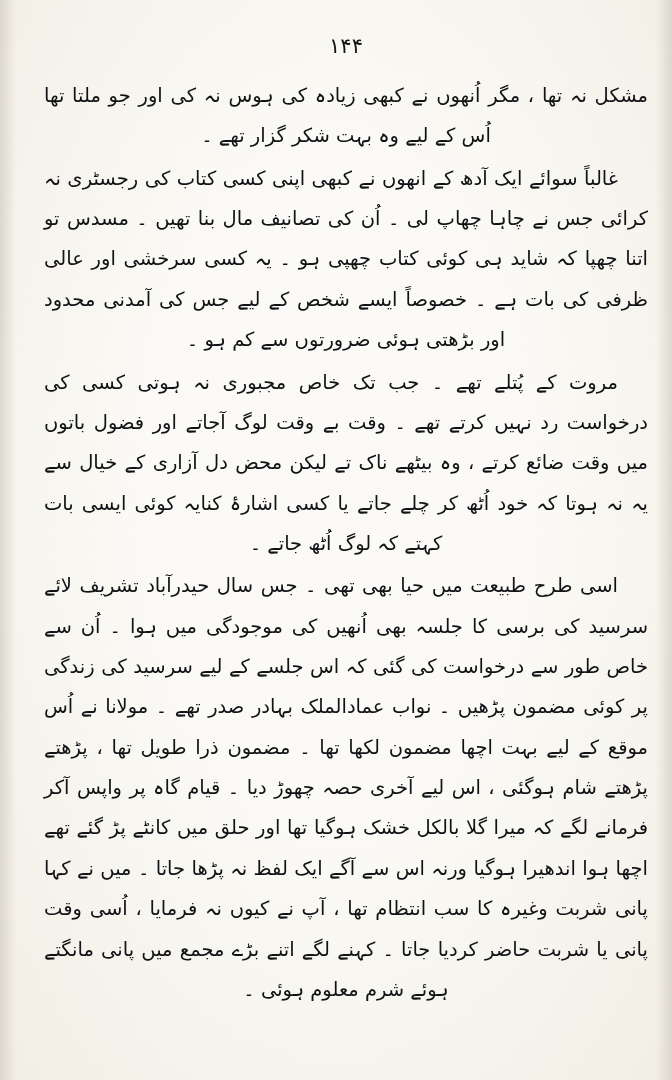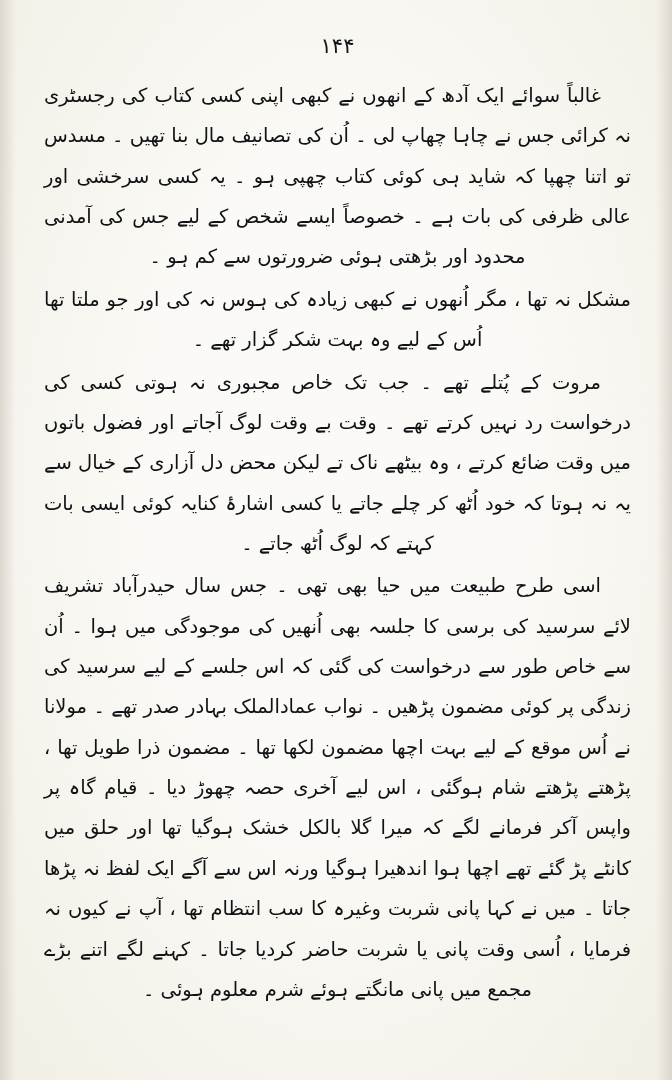--- a/index.html
+++ b/index.html
@@ -12,21 +12,21 @@
     height: 1080px;
     overflow: hidden;
     font-family: "DejaVu Sans", sans-serif;
   }
   .page {
     position: relative;
     width: 672px;
     height: 1080px;
     background: #fbfaf6;
     box-sizing: border-box;
-    padding: 34px 41px 28px 44px;
+    padding: 34px 24px 28px 44px;
     display: flex;
     flex-direction: column;
   }
   
   .page::before {
     content: "";
     position: absolute;
     inset: 0;
     pointer-events: none;
     background:
@@ -97,25 +97,25 @@
 <body>
 
 <div class="page">
   <div class="grain"></div>
   <div class="edge-left"></div>
   <div class="edge-right"></div>
 
   <div class="page-number">۱۴۴</div>
 
   <div class="body-text">
+    <div class="para first">
+      <p>مشکل نہ تھا ، مگر اُنھوں نے کبھی زیادہ کی ہوس نہ کی اور جو ملتا تھا اُس کے لیے وہ بہت شکر گزار تھے ۔</p>
+    </div>
     <div class="para">
       <p>غالباً سوائے ایک آدھ کے انھوں نے کبھی اپنی کسی کتاب کی رجسٹری نہ کرائی جس نے چاہا چھاپ لی ۔ اُن کی تصانیف مال بنا تھیں ۔ مسدس تو اتنا چھپا کہ شاید ہی کوئی کتاب چھپی ہو ۔ یہ کسی سرخشی اور عالی ظرفی کی بات ہے ۔ خصوصاً ایسے شخص کے لیے جس کی آمدنی محدود اور بڑھتی ہوئی ضرورتوں سے کم ہو ۔</p>
-    </div>
-    <div class="para first">
-      <p>مشکل نہ تھا ، مگر اُنھوں نے کبھی زیادہ کی ہوس نہ کی اور جو ملتا تھا اُس کے لیے وہ بہت شکر گزار تھے ۔</p>
     </div>
     <div class="para">
       <p>مروت کے پُتلے تھے ۔ جب تک خاص مجبوری نہ ہوتی کسی کی درخواست رد نہیں کرتے تھے ۔ وقت بے وقت لوگ آجاتے اور فضول باتوں میں وقت ضائع کرتے ، وہ بیٹھے ناک تے لیکن محض دل آزاری کے خیال سے یہ نہ ہوتا کہ خود اُٹھ کر چلے جاتے یا کسی اشارۂ کنایہ کوئی ایسی بات کہتے کہ لوگ اُٹھ جاتے ۔</p>
     </div>
     <div class="para">
       <p>اسی طرح طبیعت میں حیا بھی تھی ۔ جس سال حیدرآباد تشریف لائے سرسید کی برسی کا جلسہ بھی اُنھیں کی موجودگی میں ہوا ۔ اُن سے خاص طور سے درخواست کی گئی کہ اس جلسے کے لیے سرسید کی زندگی پر کوئی مضمون پڑھیں ۔ نواب عمادالملک بہادر صدر تھے ۔ مولانا نے اُس موقع کے لیے بہت اچھا مضمون لکھا تھا ۔ مضمون ذرا طویل تھا ، پڑھتے پڑھتے شام ہوگئی ، اس لیے آخری حصہ چھوڑ دیا ۔ قیام گاہ پر واپس آکر فرمانے لگے کہ میرا گلا بالکل خشک ہوگیا تھا اور حلق میں کانٹے پڑ گئے تھے اچھا ہوا اندھیرا ہوگیا ورنہ اس سے آگے ایک لفظ نہ پڑھا جاتا ۔ میں نے کہا پانی شربت وغیرہ کا سب انتظام تھا ، آپ نے کیوں نہ فرمایا ، اُسی وقت پانی یا شربت حاضر کردیا جاتا ۔ کہنے لگے اتنے بڑے مجمع میں پانی مانگتے ہوئے شرم معلوم ہوئی ۔</p>
     </div>
   </div>
 </div>
 

